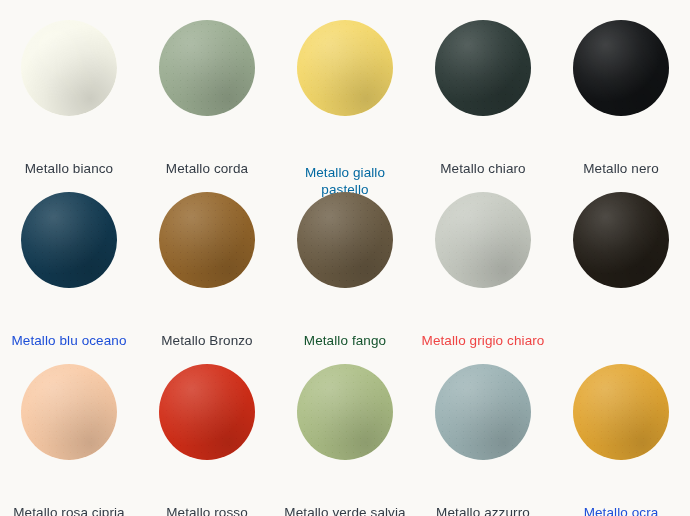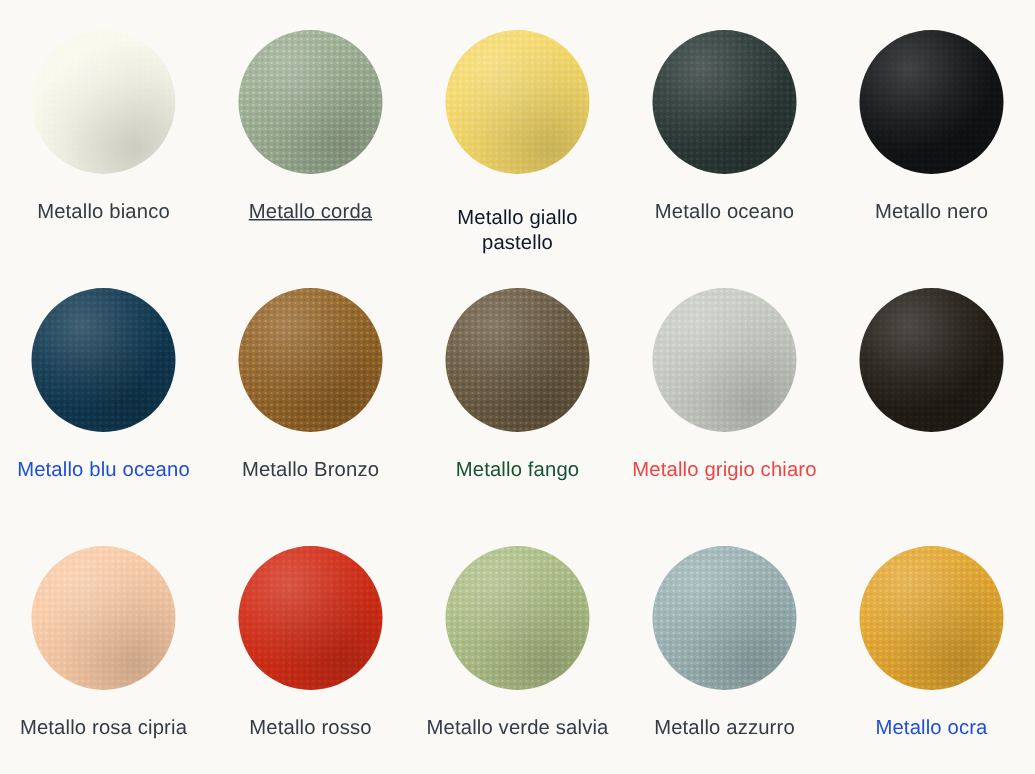--- a/index.html
+++ b/index.html
@@ -22,20 +22,21 @@
     box-sizing: border-box;
     padding: 0;
   }
   .swatch-cell {
     display: flex;
     flex-direction: column;
     align-items: center;
     justify-content: flex-start;
     padding-top: 20px;
     box-sizing: border-box;
+    gap: 28px;
   }
   .swatch-disc-wrap {
     width: 96px;
     height: 96px;
     position: relative;
   }
   .swatch-disc {
     width: 96px;
     height: 96px;
     border-radius: 50%;
@@ -87,33 +88,33 @@
     <div class="swatch-cell">
       <div class="swatch-disc-wrap">
         <div class="swatch-disc" style="background: rgb(249, 249, 236);"></div>
       </div>
       <div class="swatch-label" style="color: rgb(51, 59, 69);">Metallo bianco</div>
     </div>
     <div class="swatch-cell">
       <div class="swatch-disc-wrap">
         <div class="swatch-disc" style="background: rgb(156, 174, 147);"></div>
       </div>
-      <div class="swatch-label" style="color: rgb(51, 59, 69); text-decoration: underline;">Metallo corda</div>
+      <div class="swatch-label" style="color: rgb(51, 59, 69);">Metallo corda</div>
     </div>
     <div class="swatch-cell">
       <div class="swatch-disc-wrap">
         <div class="swatch-disc" style="background: rgb(245, 217, 107);"></div>
       </div>
-      <div class="swatch-label" style="color: #0f172a; margin-top: 20px;">Metallo giallo pastello</div>
+      <div class="swatch-label" style="color: #0369a1; margin-top: 20px;">Metallo giallo pastello</div>
     </div>
     <div class="swatch-cell">
       <div class="swatch-disc-wrap">
         <div class="swatch-disc" style="background: rgb(44, 58, 55);"></div>
       </div>
-      <div class="swatch-label" style="color: rgb(51, 59, 69);">Metallo oceano</div>
+      <div class="swatch-label" style="color: rgb(51, 59, 69);">Metallo chiaro</div>
     </div>
     <div class="swatch-cell">
       <div class="swatch-disc-wrap">
         <div class="swatch-disc" style="background: rgb(18, 20, 22);"></div>
       </div>
       <div class="swatch-label" style="color: rgb(51, 59, 69);">Metallo nero</div>
     </div>
     <div class="swatch-cell">
       <div class="swatch-disc-wrap">
         <div class="swatch-disc" style="background: rgb(18, 58, 81);"></div>

